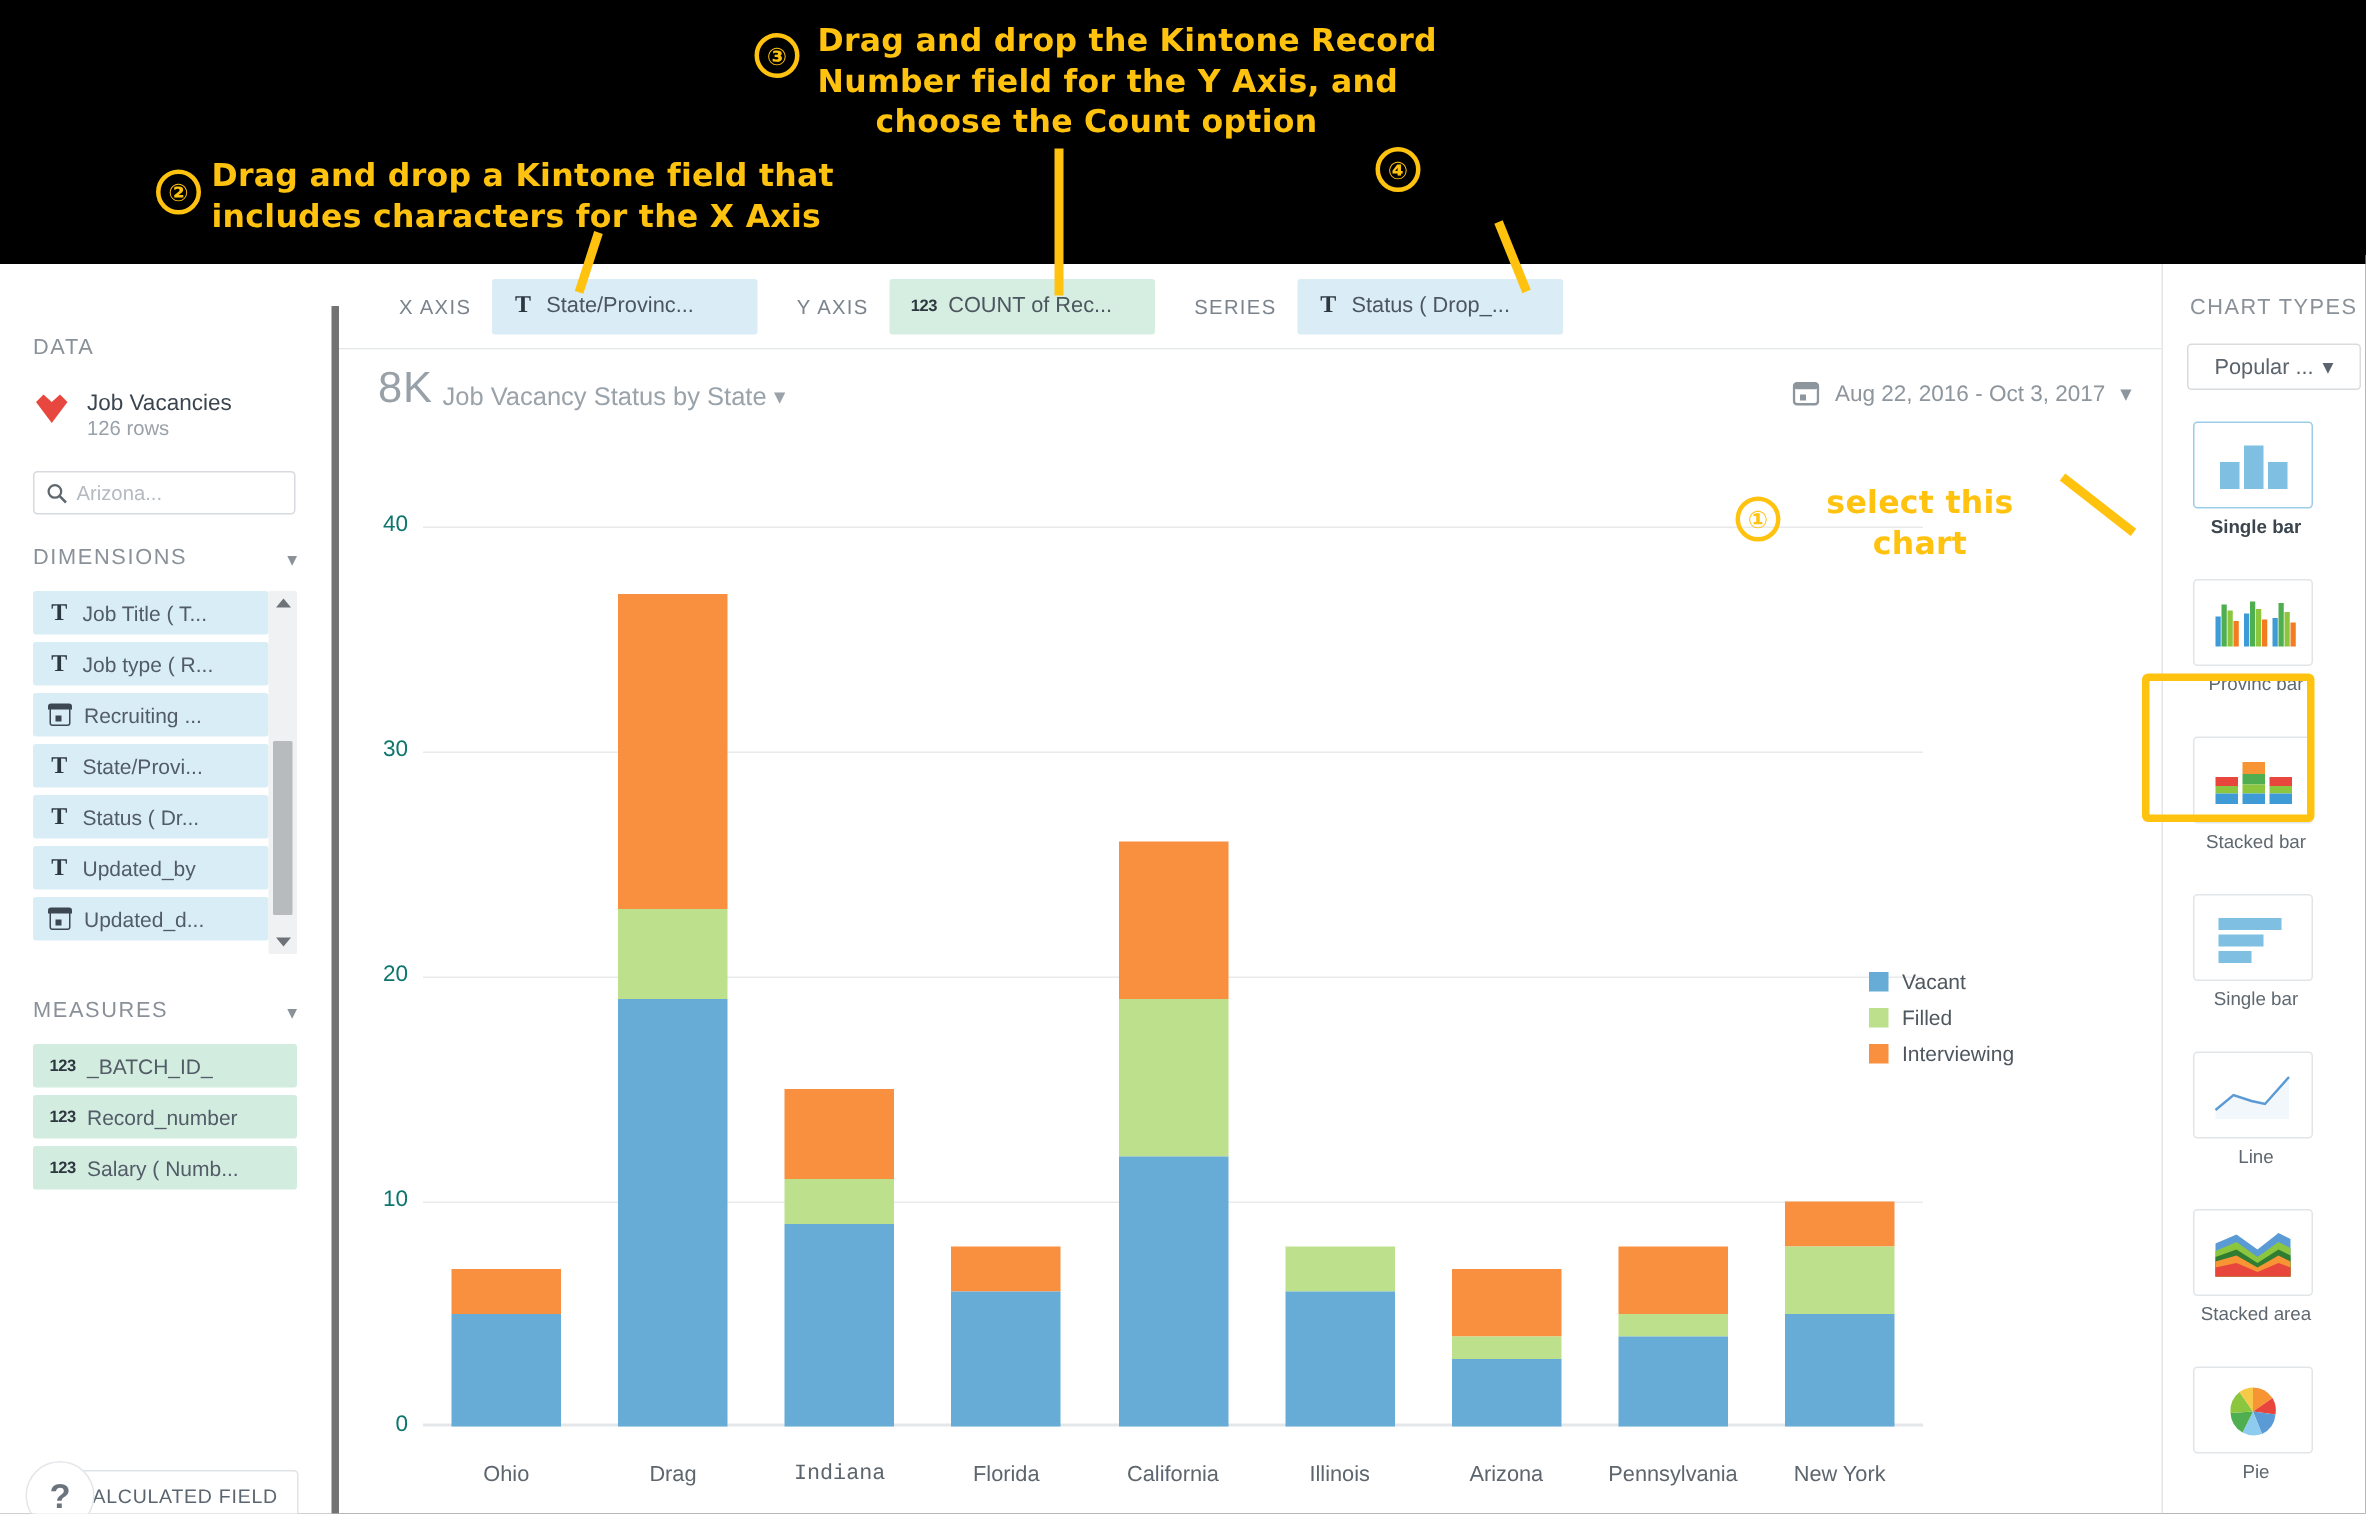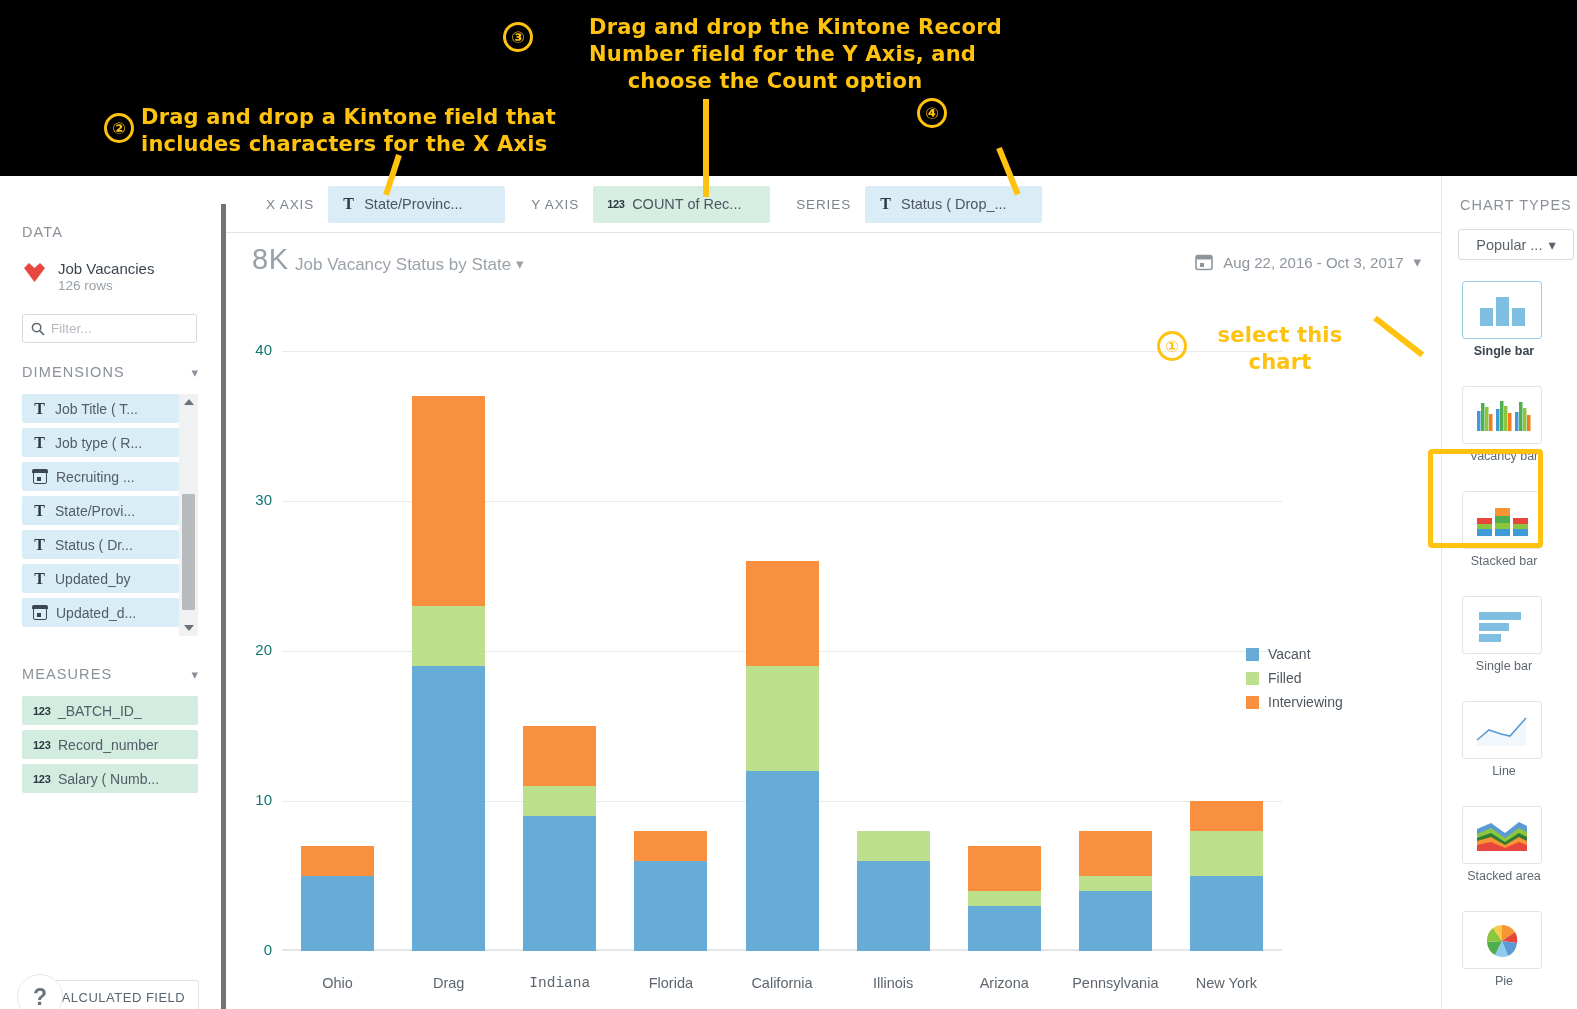--- a/index.html
+++ b/index.html
@@ -166,21 +166,21 @@
     pointer-events:none;
   }
   svg{display:block;}
 </style>
 </head>
 <body>
 
 <div id="annot-band">
 
   <div class="annot-badge" style="left:503px;top:22px;">③</div>
-  <div class="annot-text" style="left:545px;top:14px;text-align:center;width:372px;margin-left:44px;">Drag and drop the Kintone Record
+  <div class="annot-text" style="left:545px;top:14px;text-align:center;width:372px;">Drag and drop the Kintone Record
 Number field for the Y Axis, and
 choose the Count option</div>
 
   <div class="annot-badge" style="left:104px;top:113px;">②</div>
   <div class="annot-text" style="left:141px;top:104px;">Drag and drop a Kintone field that
 includes characters for the X Axis</div>
 
   <div class="annot-badge" style="left:917px;top:98px;">④</div>
 
   <div class="leader" style="left:396px;top:155px;width:6px;height:42px;transform:rotate(18deg);transform-origin:top center;"></div>
@@ -212,21 +212,21 @@
       </div>
     </div>
 
     <div id="filter-box">
       <span>
         <svg width="14" height="14" viewBox="0 0 14 14">
             <circle cx="5.6" cy="5.6" r="4.2" fill="none" stroke="#5f686f" stroke-width="1.5"></circle>
             <line x1="8.8" y1="8.8" x2="13" y2="13" stroke="#5f686f" stroke-width="1.7"></line>
           </svg>
       </span>
-      <span id="filter-ph">Filter...</span>
+      <span id="filter-ph">Arizona...</span>
     </div>
 
     <div id="dims-row" class="section-row">
       <span class="side-head">DIMENSIONS</span>
       <span class="chev">▾</span>
     </div>
 
     <div id="dim-list-wrap">
       <div class="field-pill dim-pill">
           <span class="t-ico">T</span>
@@ -441,21 +441,21 @@
               <rect x="37" y="14" width="3.5" height="30" fill="#4FAE4F"></rect>
               <rect x="41" y="19" width="3.5" height="25" fill="#8CC63F"></rect>
               <rect x="45" y="26" width="3.5" height="18" fill="#F47B20"></rect>
             <rect x="52" y="25" width="3.5" height="19" fill="#3E9BD6"></rect>
               <rect x="56" y="15" width="3.5" height="29" fill="#4FAE4F"></rect>
               <rect x="60" y="21" width="3.5" height="23" fill="#8CC63F"></rect>
               <rect x="64" y="28" width="3.5" height="16" fill="#F47B20"></rect>
           </g>
         </svg>
       </div>
-      <div class="ct-name">Vacancy bar</div>
+      <div class="ct-name">Provinc bar</div>
     </div>
 
     <div class="ct-item" style="top:315px;">
       <div class="ct-thumb">
         <svg width="78" height="56" viewBox="0 0 78 56">
           <g>
             <rect x="14" y="26" width="15" height="6" fill="#E8453C"></rect>
               <rect x="14" y="32" width="15" height="5" fill="#8CC63F"></rect>
               <rect x="14" y="37" width="15" height="7" fill="#3E9BD6"></rect>
             <rect x="32" y="16" width="15" height="8" fill="#F79433"></rect>

